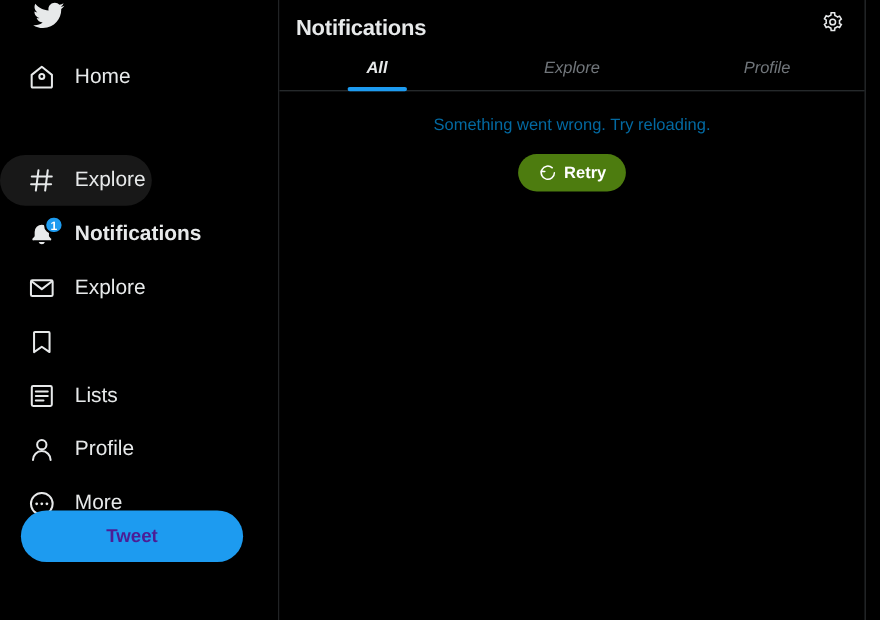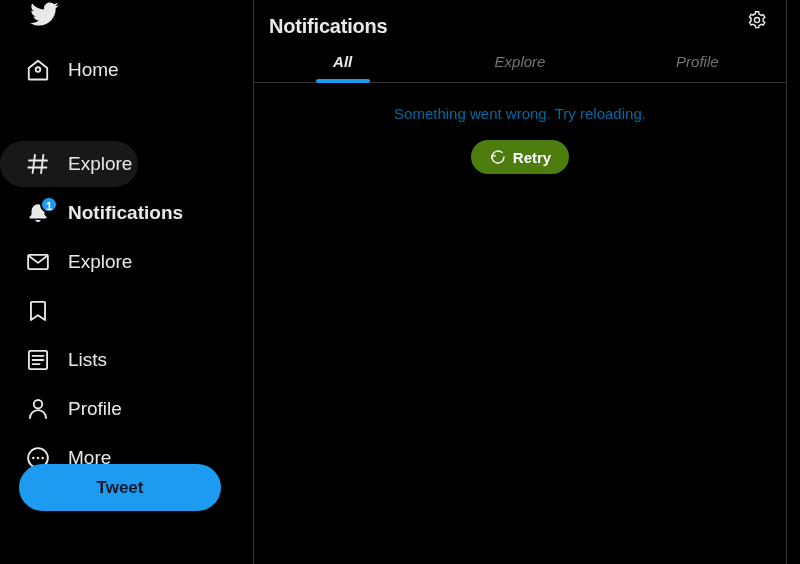--- a/index.html
+++ b/index.html
@@ -119,21 +119,21 @@
 
   .tweet-button {
     position: absolute;
     left: 19px;
     top: 464px;
     width: 202px;
     height: 47px;
     border: none;
     border-radius: 9999px;
     background: #1d9bf0;
-    color: #0f172a;
+    color: #4c1d95;
     font-family: "Liberation Sans", sans-serif;
     font-size: 17px;
     font-weight: bold;
     cursor: pointer;
   }
 
   
   #main {
     position: relative;
     width: 533px;

